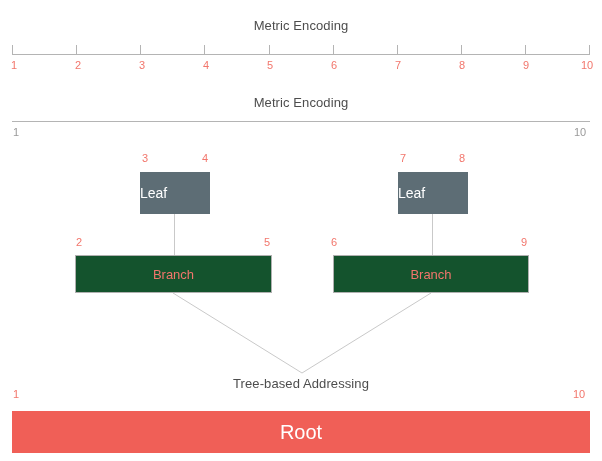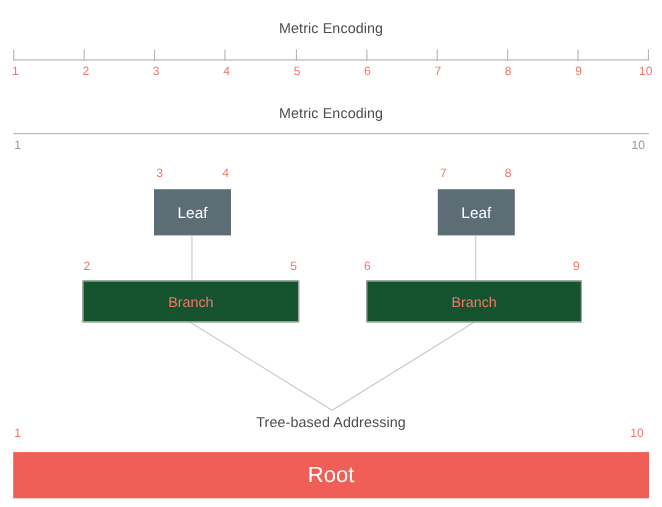--- a/index.html
+++ b/index.html
@@ -74,21 +74,20 @@
     height: 1px;
     background: #b4b4b4;
   }
 
   
   .leaf-box {
     position: absolute;
     background: #5d6d75;
     height: 42px;
     line-height: 42px;
-    text-align: center;
     color: #ffffff;
     font-size: 14px;
   }
   .branch-box {
     position: absolute;
     background: #14532d;
     border: 1px solid #b0b0b0;
     height: 38px;
     line-height: 38px;
     text-align: center;

